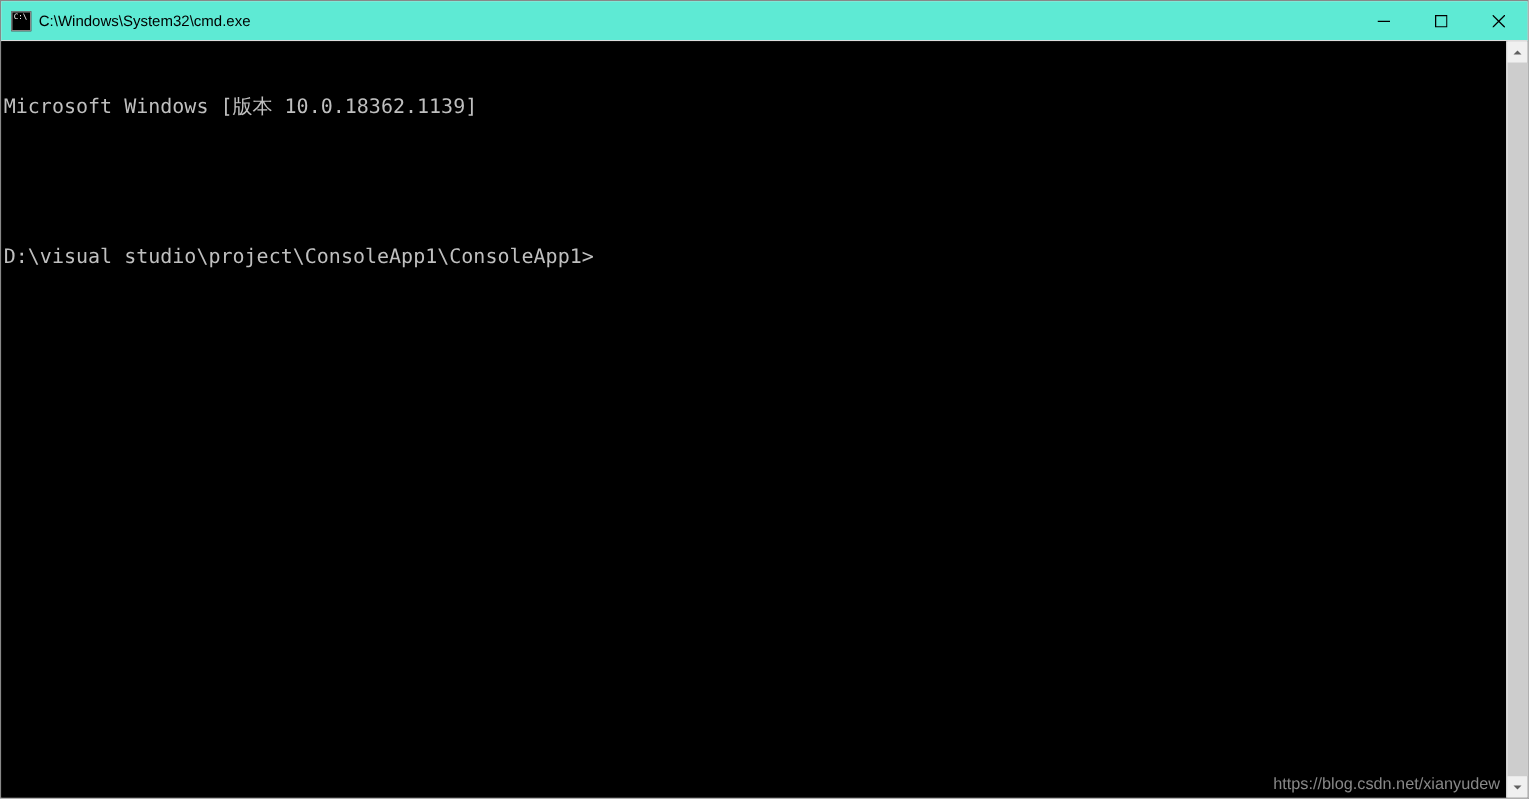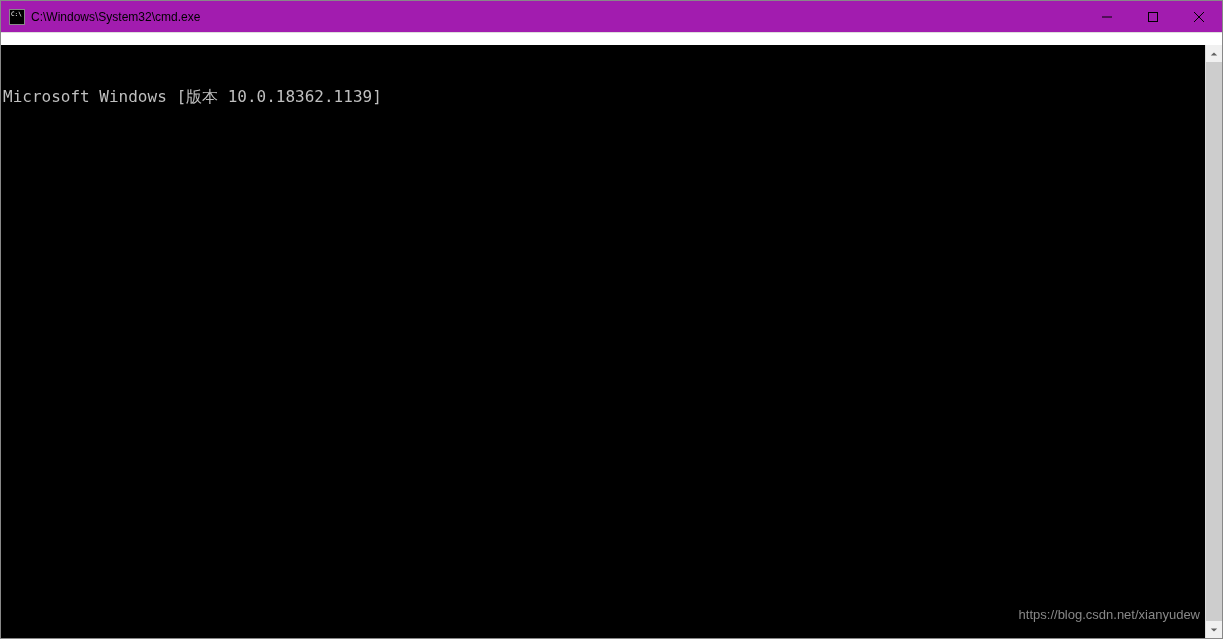--- a/index.html
+++ b/index.html
@@ -18,21 +18,21 @@
     .window {
       width: 100%;
       height: 100%;
       border: 1px solid #888;
       display: flex;
       flex-direction: column;
       background: #ffffff;
     }
     .titlebar {
       height: 32px;
-      background: #a21caf;
+      background: #5eead4;
       display: flex;
       align-items: center;
       border-bottom: 1px solid #ddd;
       justify-content: center;
     }
     .titlebar-icon {
       width: 16px;
       height: 16px;
       margin-left: 8px;
       margin-right: 6px;
@@ -72,21 +72,20 @@
     }
     .titlebar-btn svg {
       width: 10px;
       height: 10px;
     }
     .content-area {
       flex: 1;
       display: flex;
       background: #000;
       position: relative;
-      margin-top: 12px;
     }
     .terminal {
       flex: 1;
       background: #000;
       color: #bfbfbf;
       font-family: "NSimSun", "SimSun", "Consolas", monospace;
       font-size: 16px;
       line-height: 20px;
       padding: 2px 2px;
       white-space: pre;
@@ -123,21 +122,21 @@
     .scroll-thumb {
       position: absolute;
       top: 0;
       left: 0;
       right: 0;
       height: 100%;
       background: #cdcdcd;
     }
     .watermark {
       position: absolute;
-      bottom: 16px;
+      bottom: 4px;
       right: 22px;
       color: #888;
       font-size: 13px;
       font-family: Arial, sans-serif;
       pointer-events: none;
     }
   </style>
 </head>
 <body>
 
@@ -161,20 +160,21 @@
           <line x1="0" y1="0" x2="10" y2="10" stroke="#000" stroke-width="1"></line>
           <line x1="10" y1="0" x2="0" y2="10" stroke="#000" stroke-width="1"></line>
         </svg>
       </div>
     </div>
   </div>
   <div class="content-area">
     <div class="terminal">
       <div class="terminal-line">Microsoft Windows [版本 10.0.18362.1139]</div>
       <div class="terminal-line"></div>
+      <div class="terminal-line">D:\visual studio\project\ConsoleApp1\ConsoleApp1&gt;</div>
     </div>
     <div class="scrollbar">
       <div class="scroll-arrow">
         <svg viewBox="0 0 10 10">
           <path d="M 1 7 L 5 3 L 9 7 Z"></path>
         </svg>
       </div>
       <div class="scroll-track">
         <div class="scroll-thumb"></div>
       </div>

